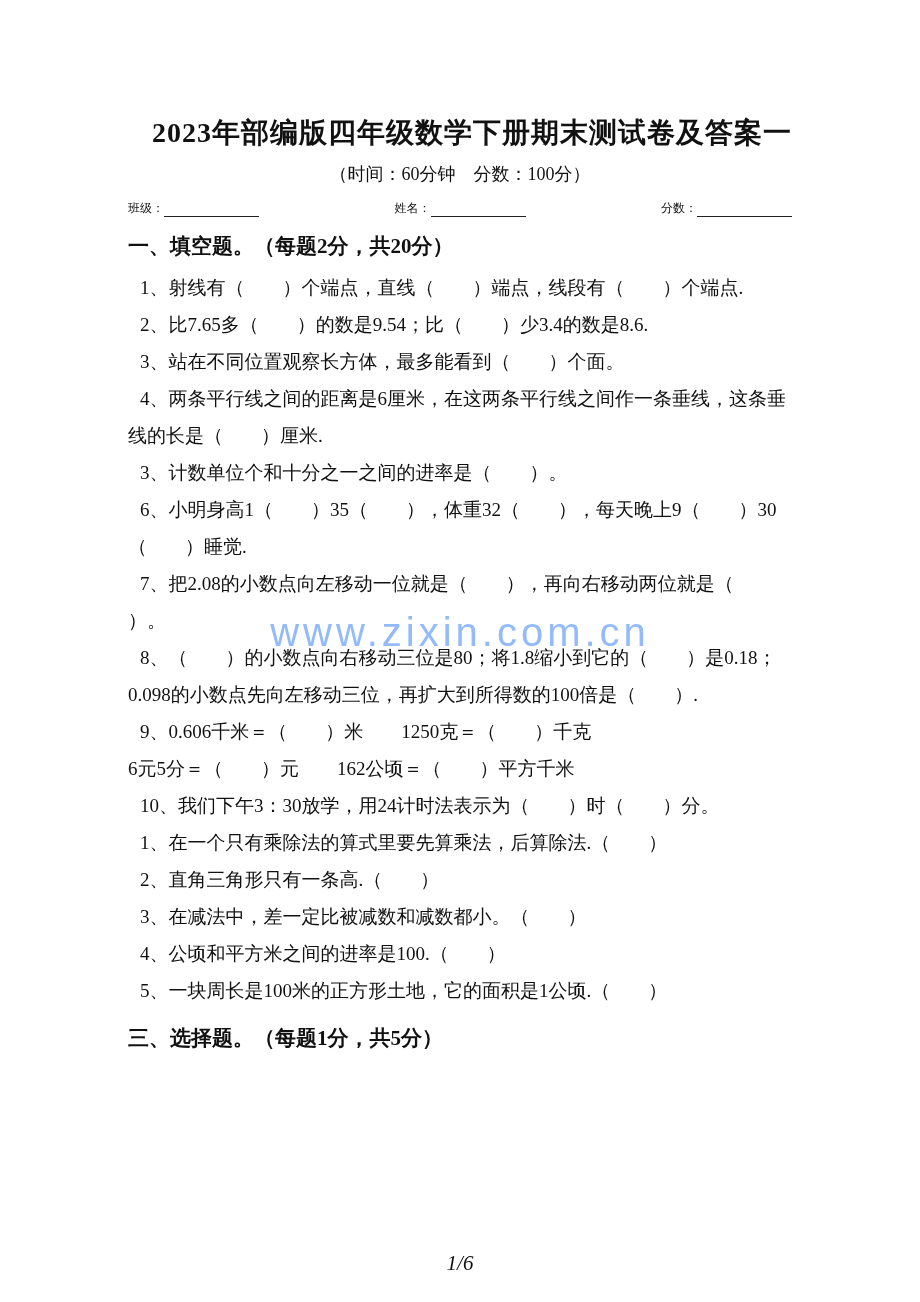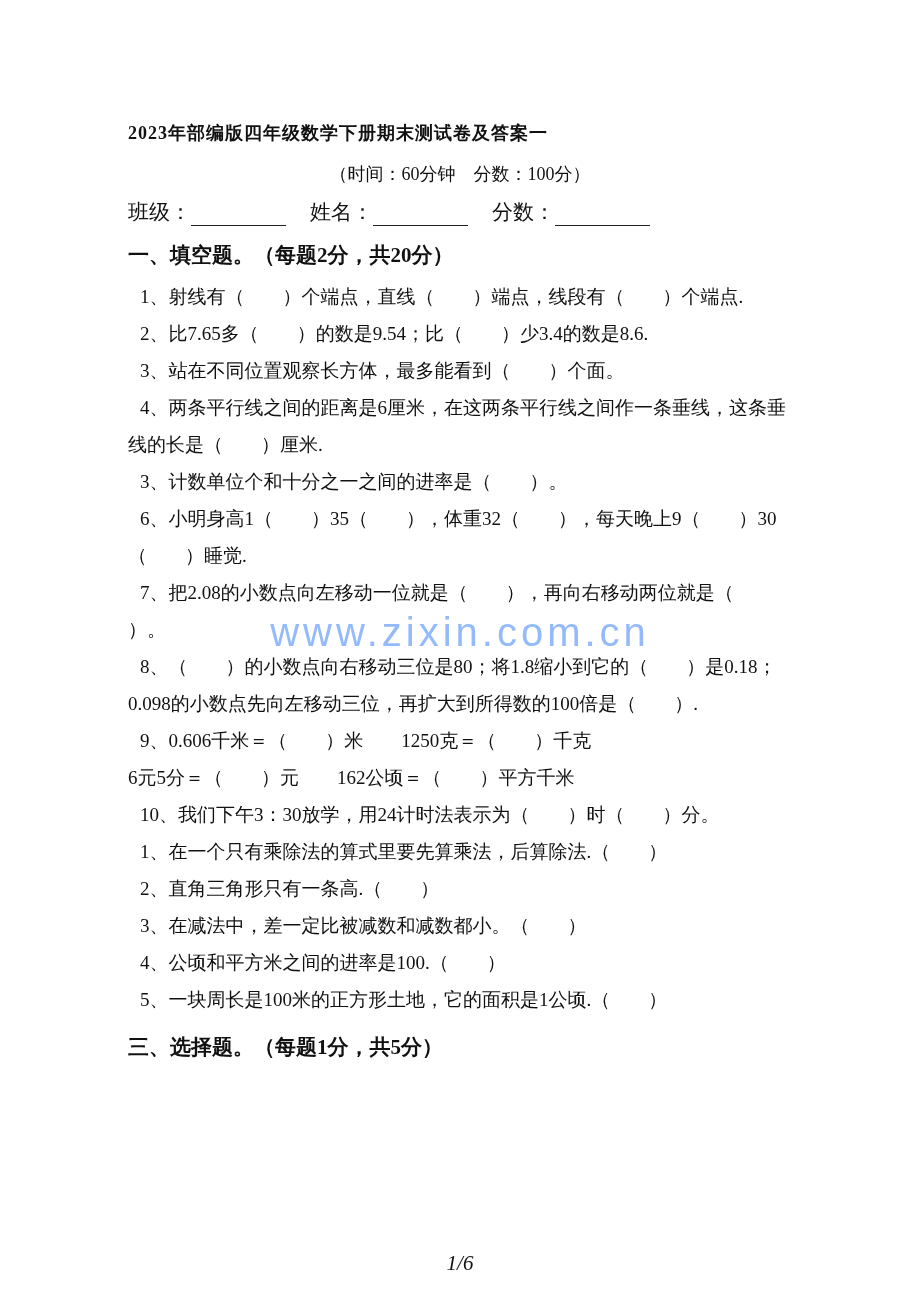--- a/index.html
+++ b/index.html
@@ -27,39 +27,39 @@
     font-family: "Liberation Sans", "DejaVu Sans", sans-serif;
     z-index: 0;
     pointer-events: none;
   }
   .content {
     position: relative;
     z-index: 1;
     padding: 116px 128px 0 128px;
   }
   .title {
-    font-size: 18px;
+    font-size: 28px;
     font-weight: bold;
-    text-align: left;
+    text-align: right;
     letter-spacing: 1px;
     line-height: 34px;
   }
   .meta {
     margin-top: 12px;
     text-align: center;
     font-size: 18px;
     white-space: pre-wrap;
   }
   .fields {
     margin-top: 12px;
     display: flex;
-    justify-content: flex-start;
+    justify-content: space-between;
     align-items: flex-end;
     gap: 24px;
-    font-size: 21px;
+    font-size: 12px;
   }
   .field { display: inline-flex; align-items: flex-end; }
   .blank {
     display: inline-block;
     width: 95px;
     height: 19px;
     border-bottom: 1.5px solid #222222;
   }
   .section-heading {
     font-size: 21px;

